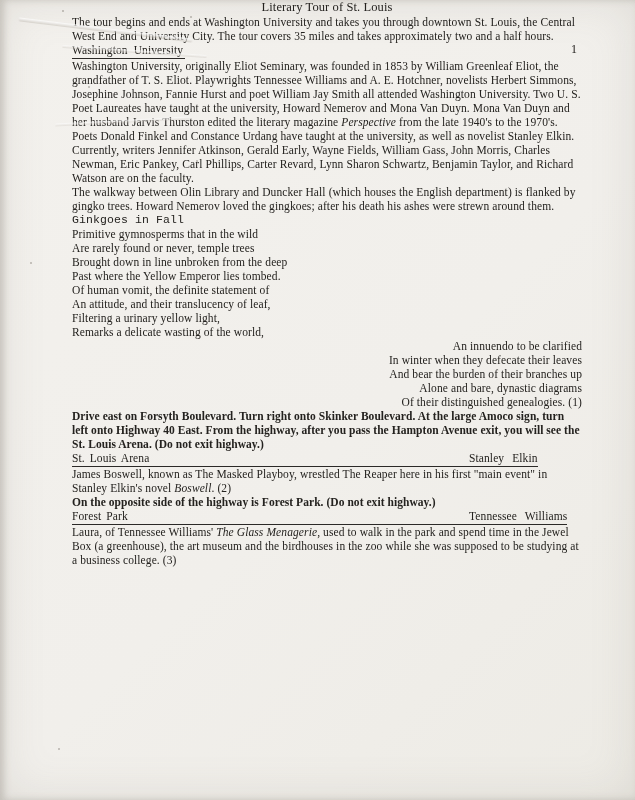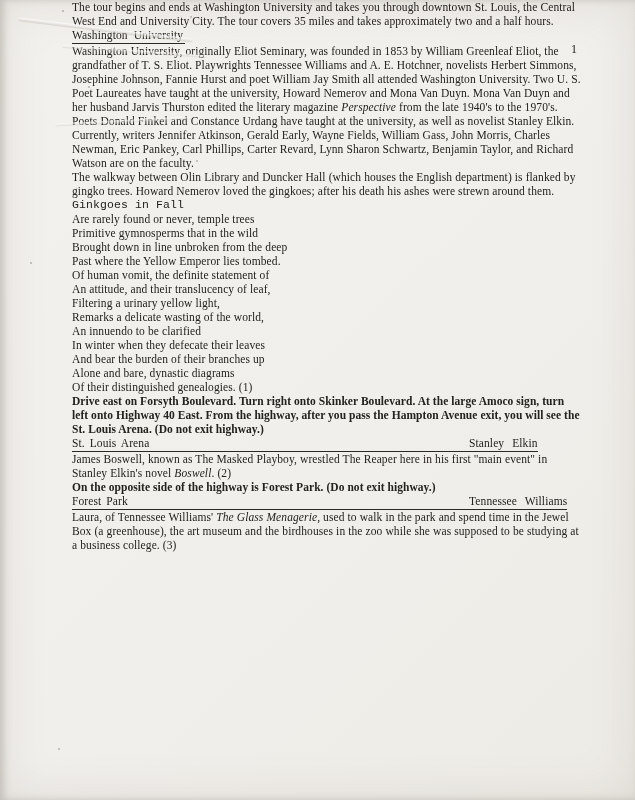--- a/index.html
+++ b/index.html
@@ -20,21 +20,21 @@
   .head-row { margin-top:21px; line-height:14px; }
   .uheading { display:inline-block; border-bottom:1.6px solid #2b2927; padding:0 2px 1px 0; word-spacing:3px; }
   .body { }
   .wu-body { margin-top:-2px; }
   .walkway { margin-top:3px; }
   .poem { margin-left:21px; }
   .poem-title { margin-top:8px;font-family:Liberation Mono, monospace; }
   .stanza .pline { white-space:nowrap; }
   .s1 { margin-top:3px; }
   .s2 { margin-top:1px; }
-  .s3 { margin-top:3px; }
+  .s3 { margin-top:3px;text-align:right; }
   .bold { font-weight:700; letter-spacing:0.05px; }
   .dir1 { margin-top:2px; }
   .sec-row { line-height:14px; }
   .arena-row { margin-top:4px; }
   .sec-underline { display:inline-flex; border-bottom:1.6px solid #2b2927; padding-bottom:1px;align-items:flex-end; }
   .sec-underline .place { width:383px; word-spacing:2px; }
   .sec-underline .author { white-space:nowrap; word-spacing:5px;margin-left:14px; }
   .arena-body { margin-top:-1px; }
   .opposite { margin-top:8px; }
   .forest-row { margin-top:11px; }
@@ -69,36 +69,37 @@
   <div class="speck sp2"></div>
   <div class="speck sp3"></div>
   <div class="speck sp4"></div>
   <div class="speck sp5"></div>
   <div class="speck sp6"></div>
 
   <div class="pageno">1</div>
 
   <div class="content">
 
+    <div class="title">Literary Tour of St. Louis</div>
 
     <p class="intro">The tour begins and ends at Washington University and takes you through downtown St. Louis, the Central West End and University City. The tour covers 35 miles and takes approximately two and a half hours.</p>
 
     <div class="head-row">
       <span class="uheading">Washington University</span>
     </div>
 
     <p class="body wu-body"><span>Washington University, originally Eliot Seminary, was founded in 1853 by William Greenleaf Eliot, the grandfather of T. S. Eliot. Playwrights Tennessee Williams and A. E. Hotchner, novelists Herbert Simmons, Josephine Johnson, Fannie Hurst and poet William Jay Smith all attended Washington University. Two U. S. Poet Laureates have taught at the university, Howard Nemerov and Mona Van Duyn. Mona Van Duyn and her husband Jarvis Thurston edited the literary magazine </span><i>Perspective</i><span> from the late 1940's to the 1970's. Poets Donald Finkel and Constance Urdang have taught at the university, as well as novelist Stanley Elkin. Currently, writers Jennifer Atkinson, Gerald Early, Wayne Fields, William Gass, John Morris, Charles Newman, Eric Pankey, Carl Phillips, Carter Revard, Lynn Sharon Schwartz, Benjamin Taylor, and Richard Watson are on the faculty.</span></p>
 
     <p class="body walkway">The walkway between Olin Library and Duncker Hall (which houses the English department) is flanked by gingko trees. Howard Nemerov loved the gingkoes; after his death his ashes were strewn around them.</p>
 
     <div class="poem">
       <div class="poem-title">Ginkgoes in Fall</div>
       <div class="stanza s1">
+        <div class="pline">Primitive gymnosperms that in the wild</div>
         <div class="pline">Are rarely found or never, temple trees</div>
-        <div class="pline">Primitive gymnosperms that in the wild</div>
         <div class="pline">Brought down in line unbroken from the deep</div>
         <div class="pline">Past where the Yellow Emperor lies tombed.</div>
       </div>
       <div class="stanza s2">
         <div class="pline">Of human vomit, the definite statement of</div>
         <div class="pline">An attitude, and their translucency of leaf,</div>
         <div class="pline">Filtering a urinary yellow light,</div>
         <div class="pline">Remarks a delicate wasting of the world,</div>
       </div>
       <div class="stanza s3">

